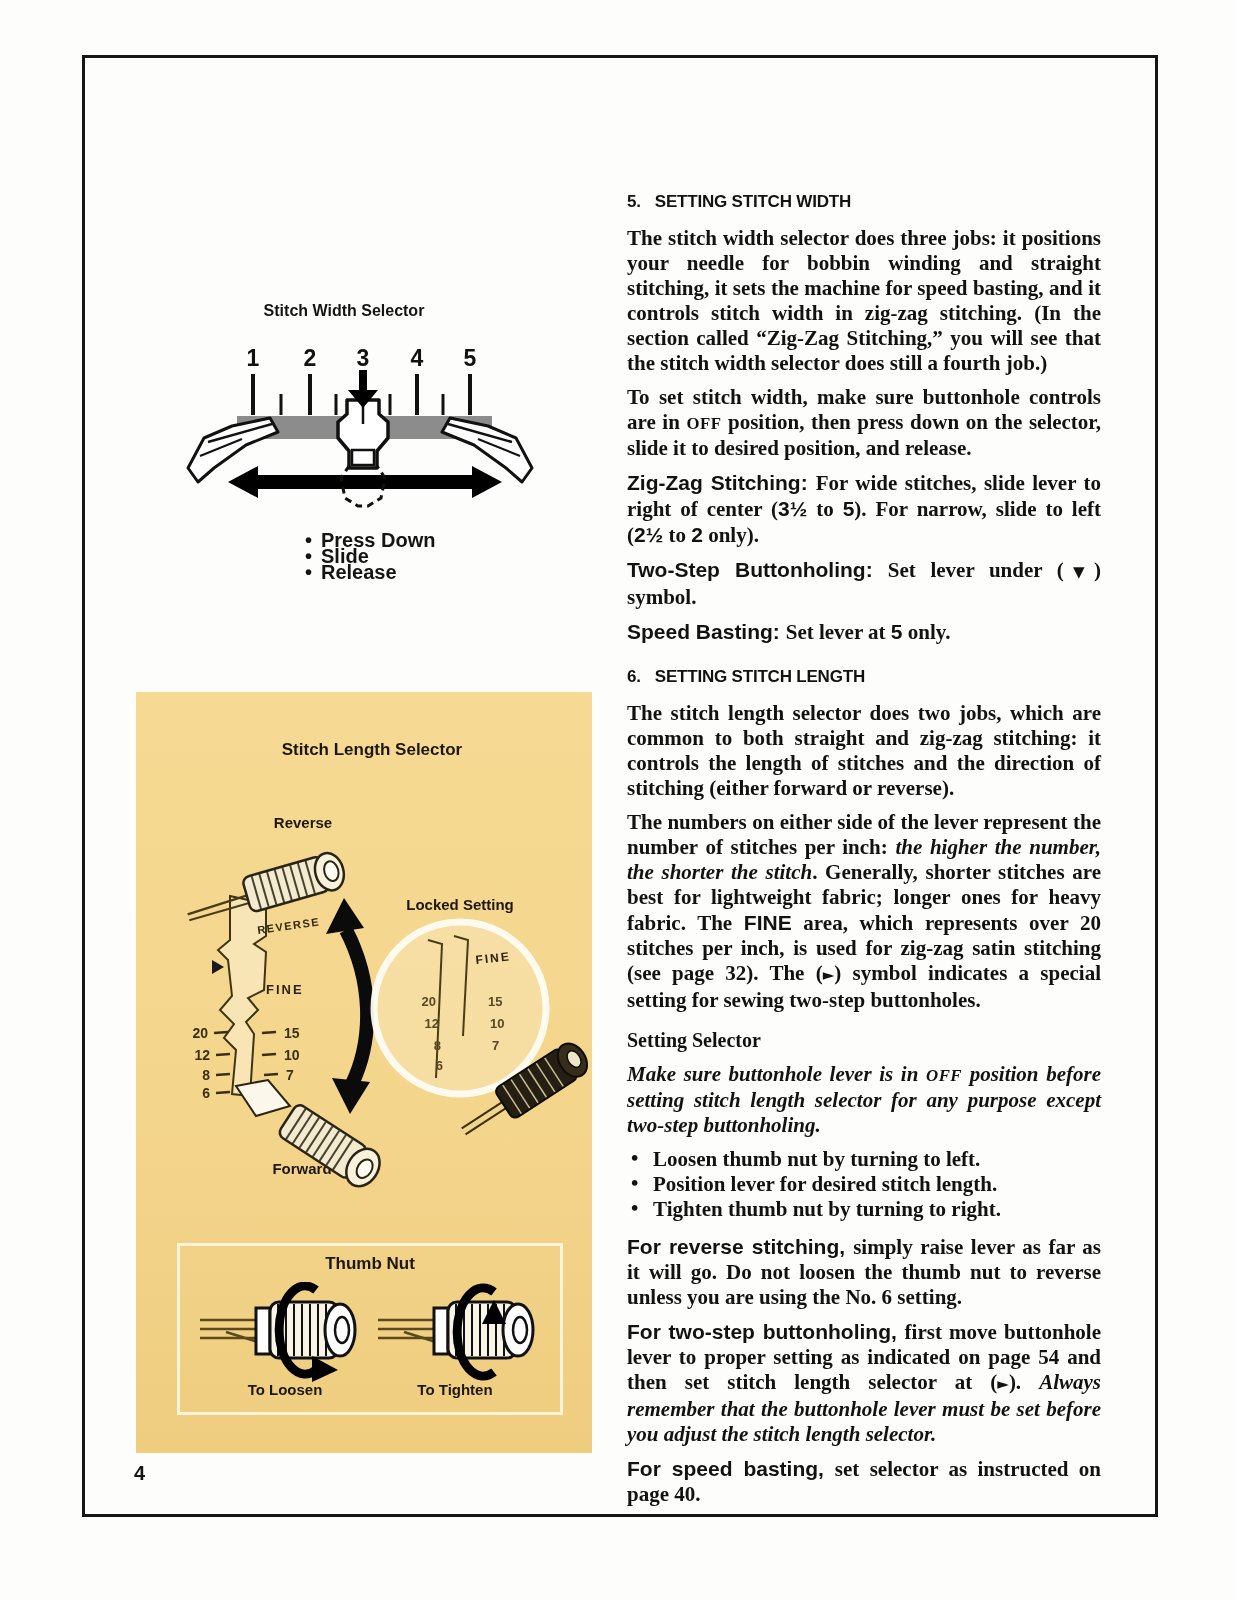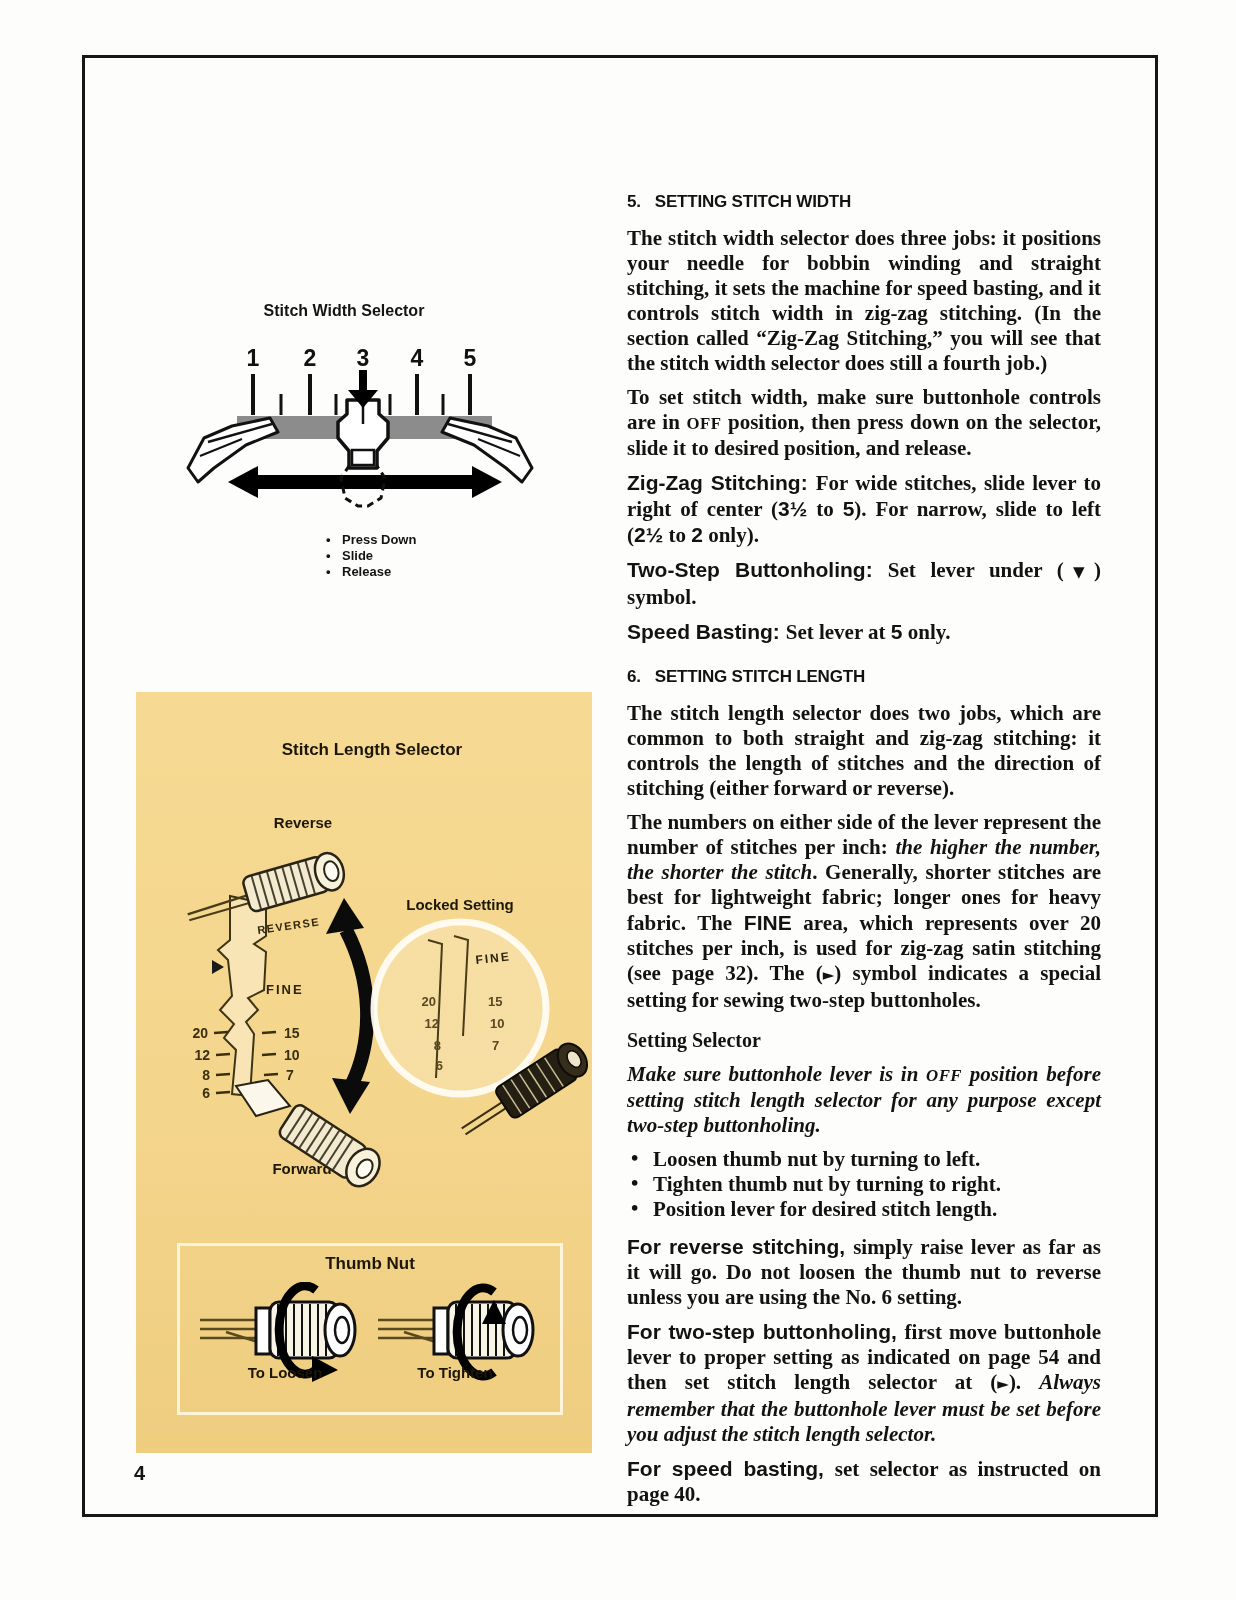--- a/index.html
+++ b/index.html
@@ -2,39 +2,39 @@
 <html><head>
 <meta charset="utf-8">
 <style>
   html,body{margin:0;padding:0;background:#e8e8e8;}
   .page{position:relative;width:1236px;height:1600px;background:#fdfdfb;font-family:"Liberation Sans",sans-serif;color:#141414;overflow:hidden;}
   .frame{position:absolute;left:82px;top:55px;width:1070px;height:1456px;border:3px solid #161616;background:#fdfdfb;}
 
   
   .fig1-title{position:absolute;left:164px;top:302px;width:360px;text-align:center;font-size:16px;font-weight:bold;}
   .fig1-svg{position:absolute;left:180px;top:338px;}
-  .fig1-bullets{position:absolute;left:324px;top:532px;font-size:13px;font-weight:bold;line-height:16px;}
+  .fig1-bullets{position:absolute;left:303px;top:532px;font-size:20px;font-weight:bold;line-height:16px;}
   .fig1-bullets div{position:relative;padding-left:18px;}
   .fig1-bullets div::before{content:"•";position:absolute;left:2px;top:0;}
 
   
   .panel{position:absolute;left:136px;top:692px;width:456px;height:761px;
          background:linear-gradient(180deg,#f6da93 0%,#f4d58c 55%,#eecd7f 100%);}
   .panel-title{position:absolute;left:0;top:48px;width:100%;text-align:center;font-size:17px;font-weight:bold;color:#1c1708;padding-left:8px;}
   .lbl{position:absolute;font-size:15px;font-weight:bold;color:#1c1708;text-align:center;}
   .lbl-reverse{left:97px;top:122px;width:140px;}
   .lbl-locked{left:234px;top:204px;width:180px;}
   .lbl-forward{left:96px;top:468px;width:140px;}
   .fig2-svg{position:absolute;left:0;top:148px;}
 
   .tnbox{position:absolute;left:41px;top:551px;width:380px;height:166px;border:3px solid rgba(255,250,233,0.85);}
   .tn-title{position:absolute;left:0;top:8px;width:100%;text-align:center;font-size:17px;font-weight:bold;color:#1c1708;}
   .tn-svg-left{position:absolute;left:20px;top:36px;}
   .tn-svg-right{position:absolute;left:198px;top:36px;}
-  .tn-lbl{position:absolute;top:118px;font-size:15px;font-weight:bold;color:#1c1708;text-align:center;width:150px;}
+  .tn-lbl{position:absolute;top:135px;font-size:15px;font-weight:bold;color:#1c1708;text-align:center;width:150px;}
   .tn-lbl-loosen{left:30px;}
   .tn-lbl-tighten{left:200px;}
 
   
   .rightcol{position:absolute;left:627px;top:190px;width:474px;
             font-family:"Liberation Serif",serif;font-weight:bold;font-size:21px;line-height:25px;
             text-align:justify;color:#121212;}
   .rightcol h2{font-family:"Liberation Sans",sans-serif;font-size:17px;line-height:24px;margin:0 0 12px 0;text-align:left;letter-spacing:-0.2px;}
   .rightcol h2 .hnum{margin-right:14px;}
   .rightcol h3{font-family:Liberation Serif, serif;font-size:20px;line-height:24px;margin:15px 0 10px 0;text-align:left;}
@@ -312,22 +312,22 @@
     <p><span>The stitch length selector does two jobs, which are common to both straight and zig-zag stitching: it controls the length of stitches and the direction of stitching (either forward or reverse).</span></p>
 
     <p><span>The numbers on either side of the lever represent the number of stitches per inch: </span><span class="i">the higher the number, the shorter the stitch</span><span>. Generally, shorter stitches are best for lightweight fabric; longer ones for heavy fabric. The </span><span class="b">FINE</span><span> area, which represents over 20 stitches per inch, is used for zig-zag satin stitching (see page 32). The (</span><span class="tri">►</span><span>) symbol indicates a special setting for sewing two-step buttonholes.</span></p>
 
     <h3>Setting Selector</h3>
 
     <p><span class="i">Make sure buttonhole lever is in </span><span class="i sc">OFF</span><span class="i"> position before setting stitch length selector for any purpose except two-step buttonholing.</span></p>
 
     <div class="blist">
       <div>Loosen thumb nut by turning to left.</div>
+      <div>Position lever for desired stitch length.</div>
       <div>Tighten thumb nut by turning to right.</div>
-      <div>Position lever for desired stitch length.</div>
     </div>
 
     <p><span class="lead">For reverse stitching, </span><span>simply raise lever as far as it will go. Do not loosen the thumb nut to reverse unless you are using the No. 6 setting.</span></p>
 
     <p><span class="lead">For two-step buttonholing, </span><span>first move buttonhole lever to proper setting as indicated on page 54 and then set stitch length selector at (</span><span class="tri">►</span><span>). </span><span class="i">Always remember that the buttonhole lever must be set before you adjust the stitch length selector.</span></p>
 
     <p><span class="lead">For speed basting, </span><span>set selector as instructed on page 40.</span></p>
   </div>
 
   <div class="pagenum">4</div>

